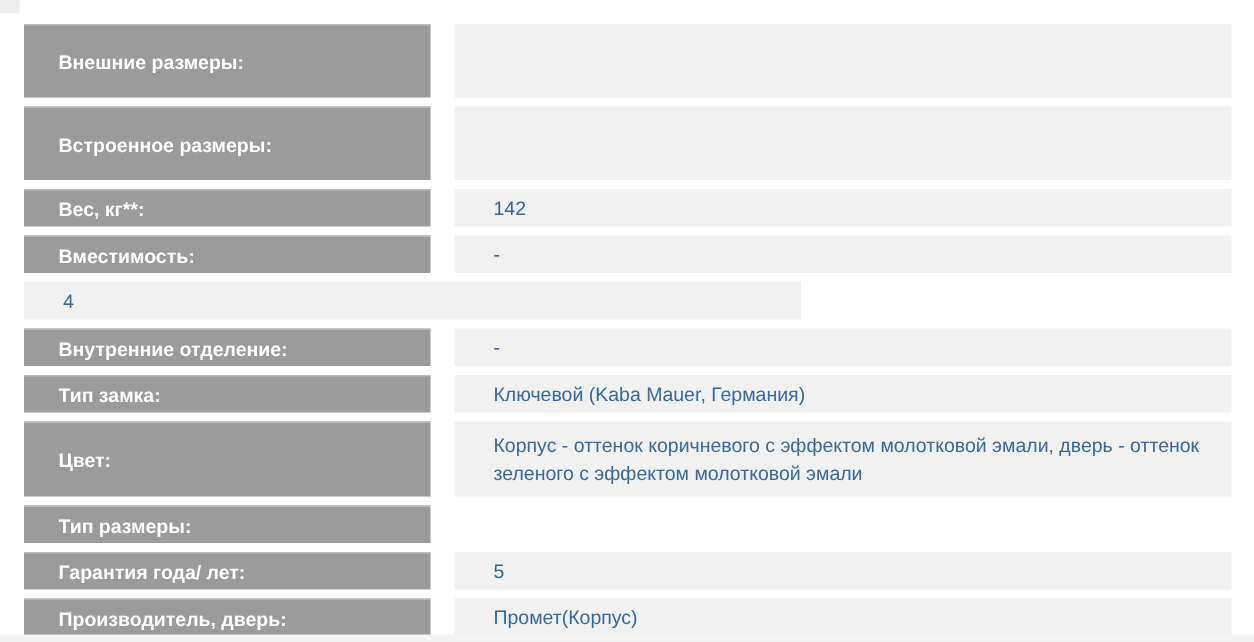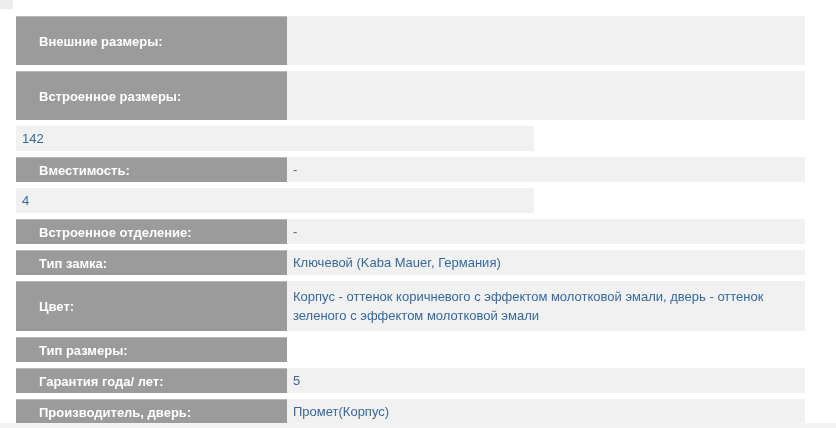--- a/index.html
+++ b/index.html
@@ -26,65 +26,66 @@
   .row.text_tall{height:50px;}
 
   .label-cell{
     width:271px;height:100%;
     background:var(--label-bg);
     border-top:1px solid var(--label-top);
     color:var(--label-text);
     font-size:13px;font-weight:bold;
     display:flex;align-items:center;
     padding-left:23px;
-    margin-right:0;
+    margin-right:16px;
     white-space:nowrap;
   }
   .value-cell{
     width:518px;height:100%;
     background:var(--value-bg);
     color:var(--value-text);
     font-size:13px;
     display:flex;align-items:center;
-    padding-left:6px;
+    padding-left:26px;
   }
   .value-cell.cols{padding-left:0;}
   .row.text_tall .value-cell span{line-height:19px;padding-right:14px;}
 </style>
 </head>
 <body>
 
 <div class="corner-artifact"></div>
 <div class="spec-table">
     <div class="row dims_header">
       <div class="label-cell">Внешние размеры:</div>
       <div class="value-cell cols"></div>
     </div>
     <div class="row dims">
       <div class="label-cell">Встроенное размеры:</div>
       <div class="value-cell cols"></div>
     </div>
     <div class="row text">
+      <div class="label-cell">Вес, кг**:</div>
       <div class="value-cell">
         <span>142</span>
       </div>
     </div>
     <div class="row text">
       <div class="label-cell">Вместимость:</div>
       <div class="value-cell">
         <span>-</span>
       </div>
     </div>
     <div class="row text">
       <div class="value-cell">
         <span>4</span>
       </div>
     </div>
     <div class="row text">
-      <div class="label-cell">Встроенное отделение:</div>
+      <div class="label-cell">Внутренние отделение:</div>
       <div class="value-cell">
         <span>-</span>
       </div>
     </div>
     <div class="row text">
       <div class="label-cell">Тип замка:</div>
       <div class="value-cell">
         <span>Ключевой (Kaba Mauer, Германия)</span>
       </div>
     </div>

